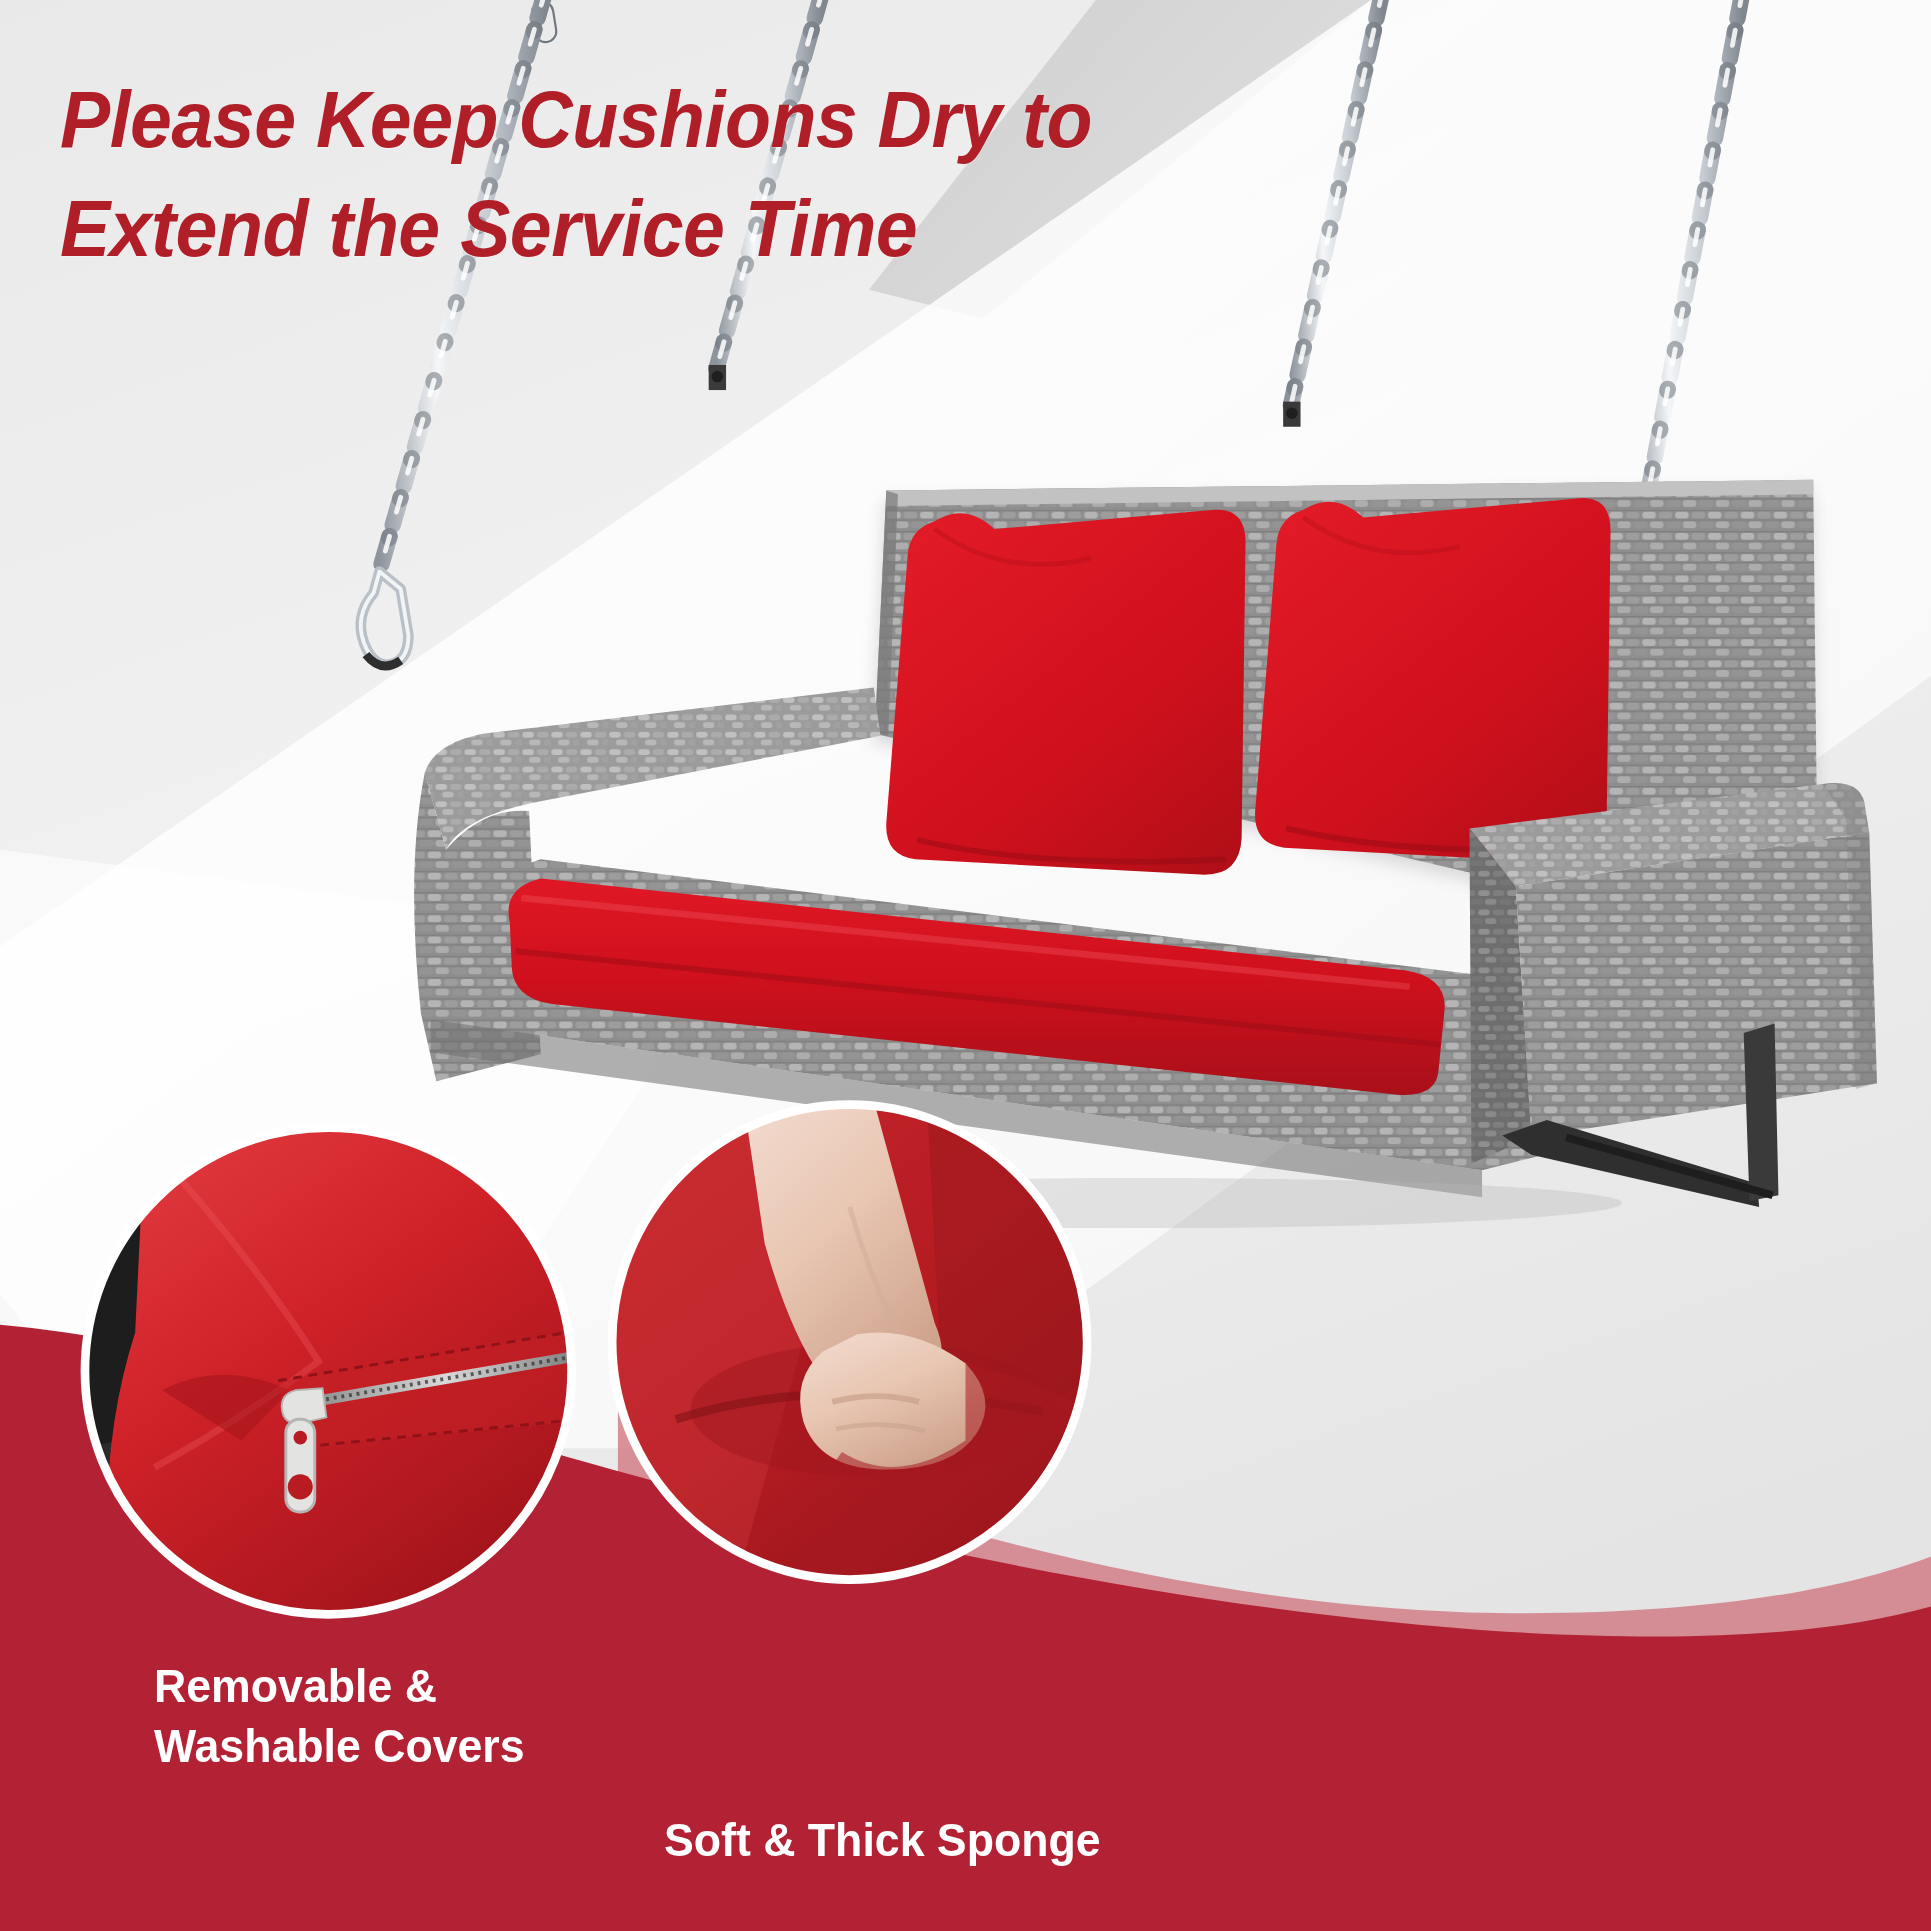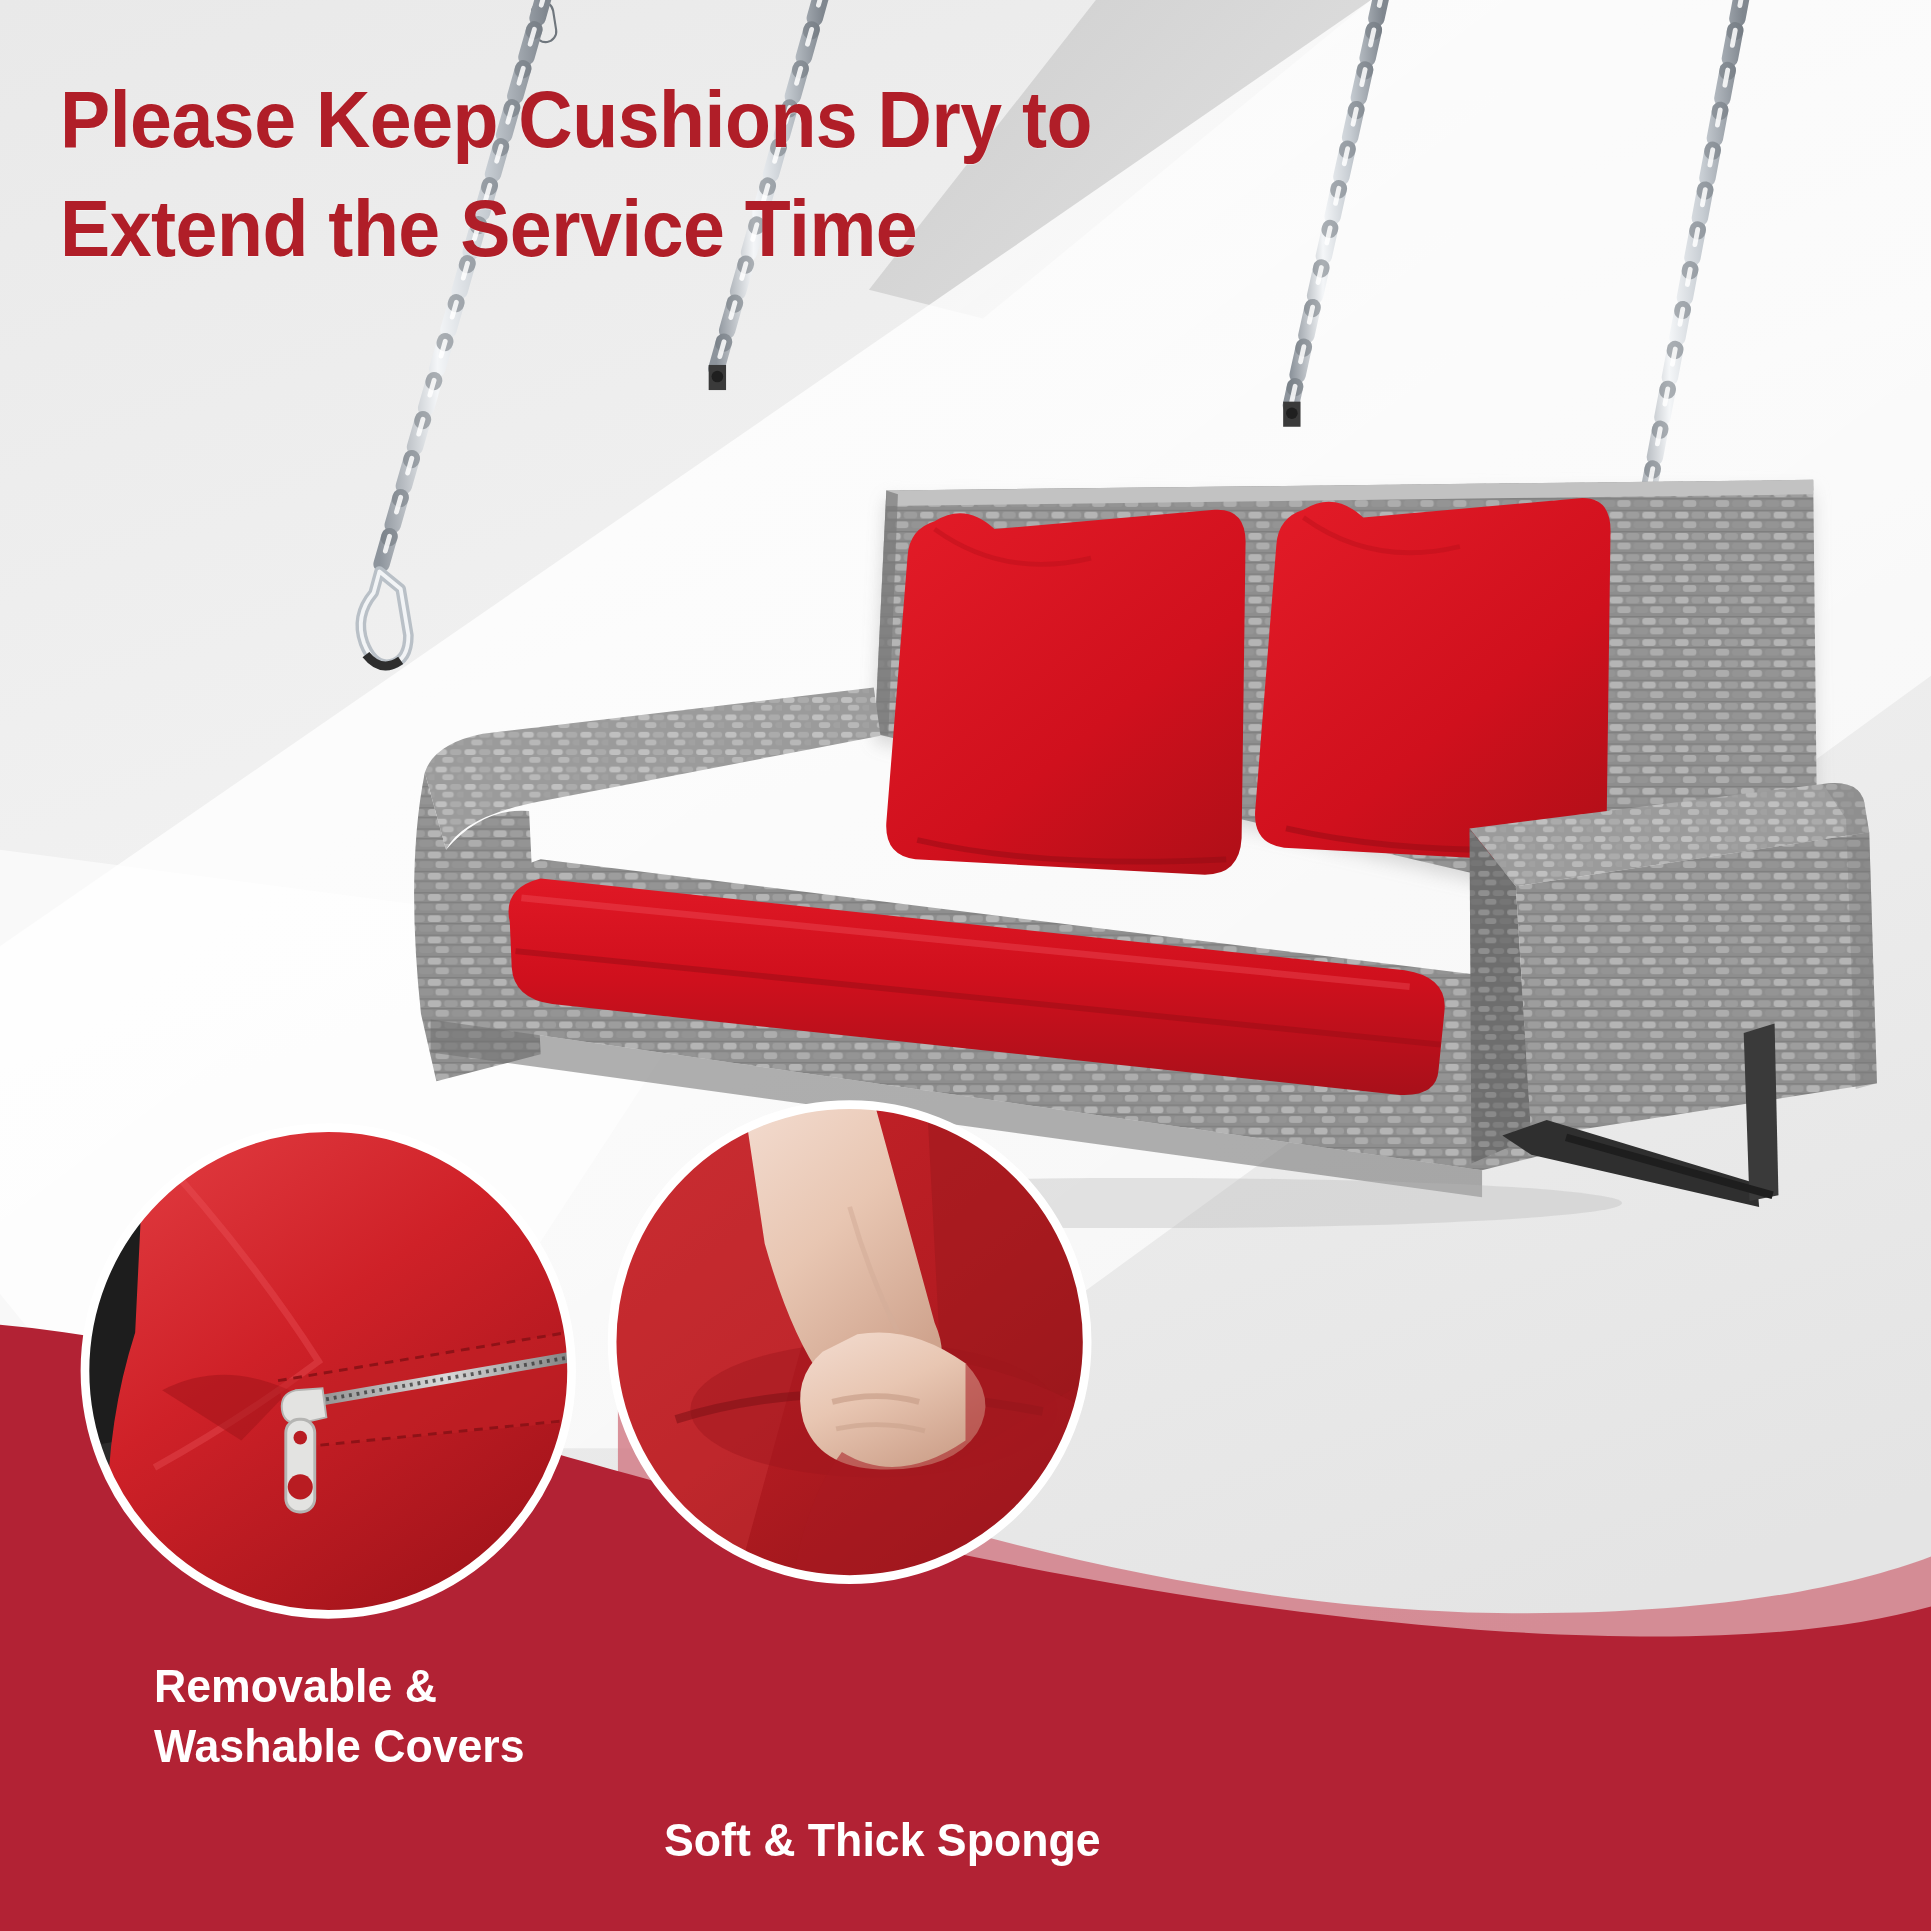--- a/index.html
+++ b/index.html
@@ -18,20 +18,21 @@
   .layer { position:absolute; inset:0; width:1931px; height:1931px; }
   svg.layer { display:block; }
 
   
   #headline {
     position:absolute;
     left:60px; top:66px;
     width:1188px;
     z-index:40;
     pointer-events:none;
+    font-style:italic;
   }
   #headline .hl-line {
     display:block;
     color:#b01e28;
     font-family:"Liberation Sans", sans-serif;
     font-weight:bold;
     font-size:80px;
     line-height:1.36;
     letter-spacing:-0.5px;
     transform:scaleX(0.94);

